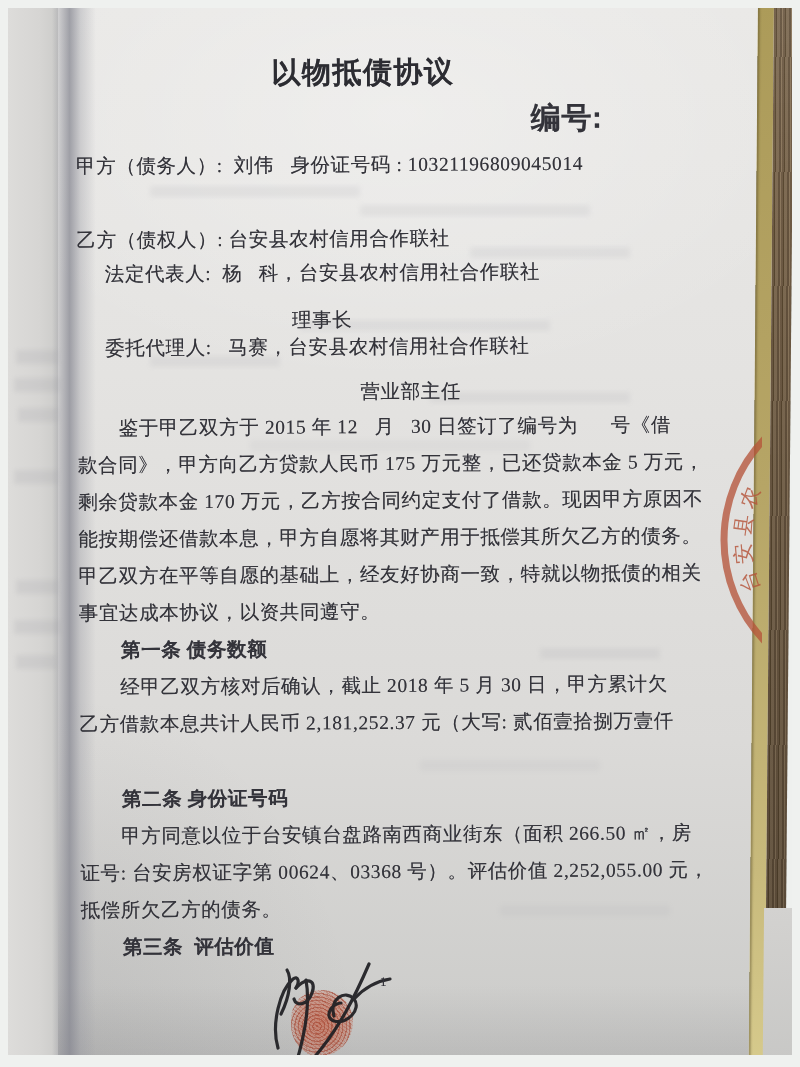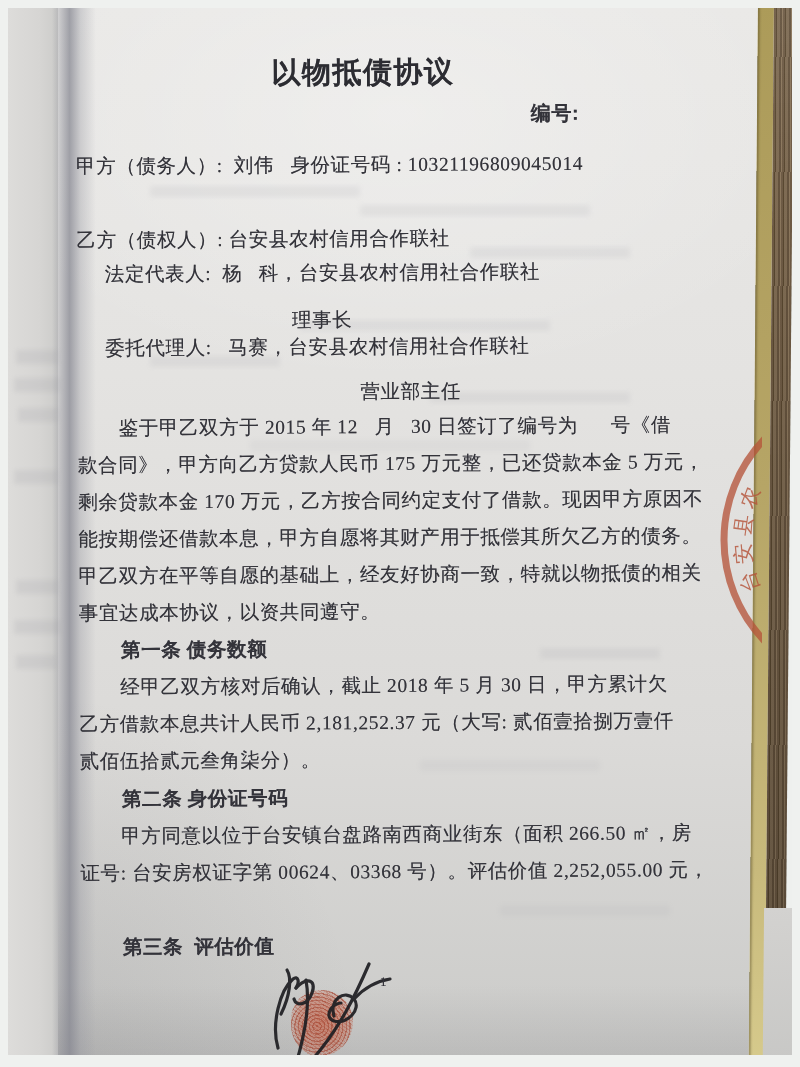--- a/index.html
+++ b/index.html
@@ -36,21 +36,21 @@
   .frame.l{left:0;top:0;width:8px;height:1067px;}
   .frame.r{right:0;top:0;width:8px;height:1067px;}
   .frame.b{left:0;bottom:0;width:800px;height:12px;}
   
   .content{position:absolute;inset:0;z-index:10;transform:rotate(-0.35deg);
            transform-origin:380px 480px;color:#33333a;}
   .ln{position:absolute;white-space:pre;font-size:19.5px;letter-spacing:.6px;line-height:1;
       text-shadow:0 0 .6px rgba(52,52,60,.55);}
   .title{font-family:"Liberation Sans","DejaVu Sans",sans-serif;font-weight:700;
          font-size:29px;letter-spacing:1.5px;color:#2c2c32;}
-  .no{font-family:"Liberation Sans","DejaVu Sans",sans-serif;font-weight:700;font-size:20px;}
+  .no{font-family:"Liberation Sans","DejaVu Sans",sans-serif;font-weight:700;font-size:30px;}
   .hd{font-weight:700;}
   .pg{font-size:13px;letter-spacing:0;}
   
   .seal{position:absolute;left:690px;top:418px;width:72px;height:250px;z-index:6;
         overflow:hidden;filter:blur(.4px);opacity:.9;}
   
   .thumbprint{position:absolute;left:291px;top:990px;width:62px;height:66px;z-index:8;
         border-radius:48% 52% 55% 45% / 46% 50% 54% 50%;
         background:
          repeating-radial-gradient(circle at 42% 55%,rgba(150,40,18,.38) 0 1.2px,rgba(150,40,18,0) 1.2px 3.6px),
@@ -123,25 +123,25 @@
     <div class="ln" style="left:119px;top:417px">鉴于甲乙双方于 2015 年 12   月   30 日签订了编号为      号《借</div>
     <div class="ln" style="left:78px;top:454px">款合同》，甲方向乙方贷款人民币 175 万元整，已还贷款本金 5 万元，</div>
     <div class="ln" style="left:78px;top:491px">剩余贷款本金 170 万元，乙方按合同约定支付了借款。现因甲方原因不</div>
     <div class="ln" style="left:78px;top:528px">能按期偿还借款本息，甲方自愿将其财产用于抵偿其所欠乙方的债务。</div>
     <div class="ln" style="left:78px;top:565px">甲乙双方在平等自愿的基础上，经友好协商一致，特就以物抵债的相关</div>
     <div class="ln" style="left:78px;top:602px">事宜达成本协议，以资共同遵守。</div>
 
     <div class="ln hd" style="left:120px;top:639px">第一条 债务数额</div>
     <div class="ln" style="left:119px;top:676px">经甲乙双方核对后确认，截止 2018 年 5 月 30 日，甲方累计欠</div>
     <div class="ln" style="left:78px;top:713px">乙方借款本息共计人民币 2,181,252.37 元（大写: 贰佰壹拾捌万壹仟</div>
-    <div class="ln" style="left:78px;top:750px">贰佰伍拾贰元叁角柒分）。</div>
 
     <div class="ln hd" style="left:120px;top:788px">第二条 身份证号码</div>
     <div class="ln" style="left:119px;top:825px">甲方同意以位于台安镇台盘路南西商业街东（面积 266.50 ㎡，房</div>
     <div class="ln" style="left:78px;top:862px">证号: 台安房权证字第 00624、03368 号）。评估价值 2,252,055.00 元，</div>
+    <div class="ln" style="left:78px;top:899px">抵偿所欠乙方的债务。</div>
 
     <div class="ln hd" style="left:120px;top:936px">第三条  评估价值</div>
 
     <div class="ln pg" style="left:377px;top:975px">1</div>
   </div>
 
   <div class="thumbprint"></div>
   <svg class="sig" width="170" height="115" viewBox="0 0 170 115">
     <g fill="none" stroke="#1e1e22" stroke-width="3.2" stroke-linecap="round" opacity=".92">
       <path d="M30,96 C23,72 32,38 45,27 C50,23 52,30 48,36"></path>

